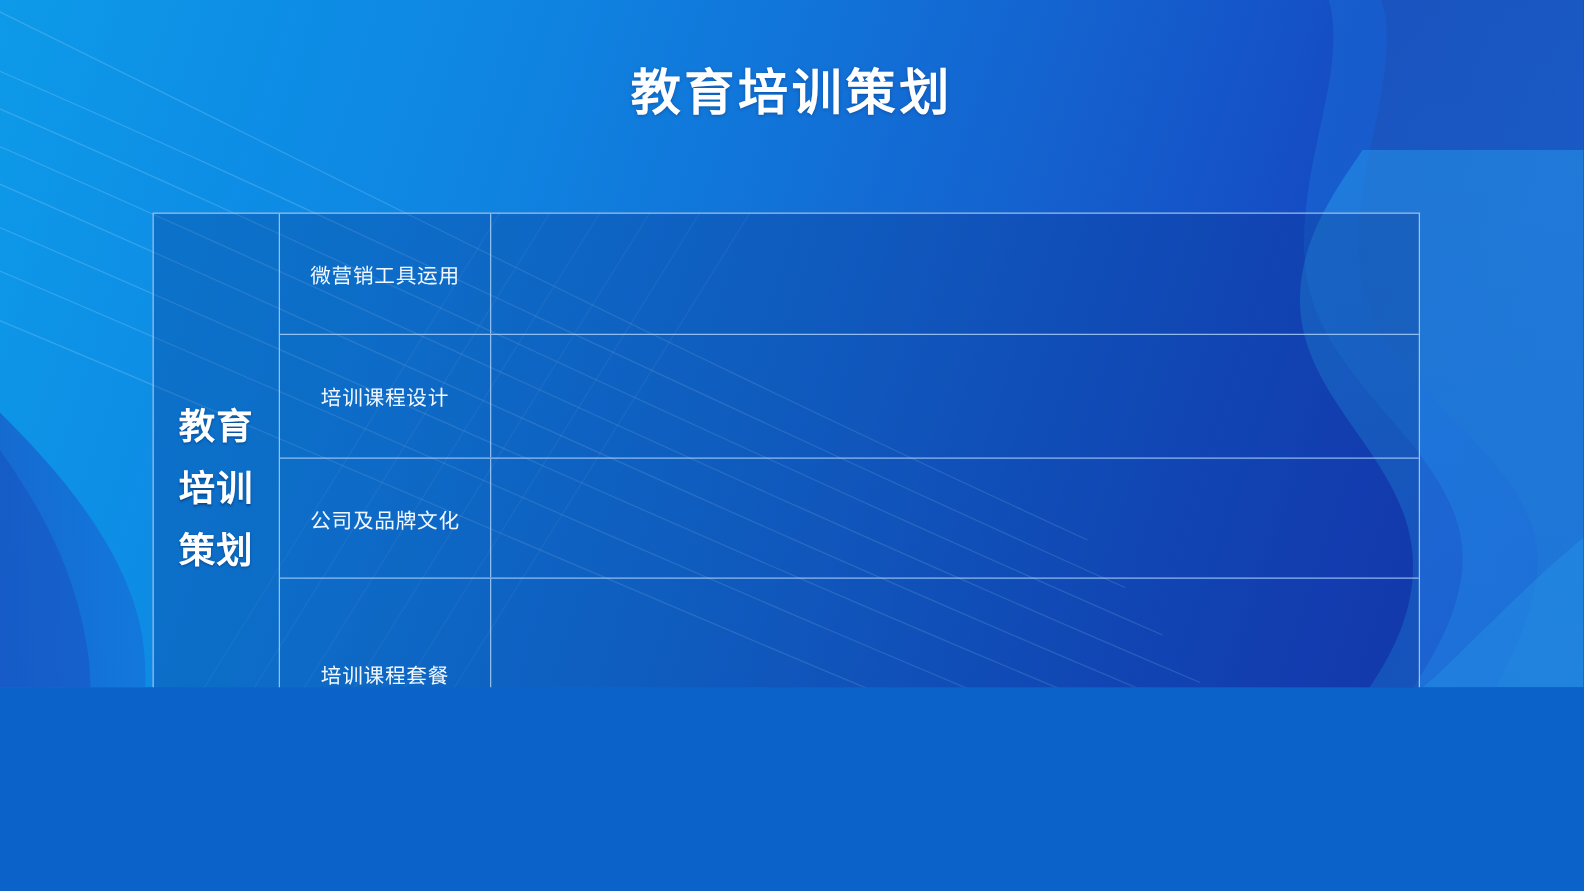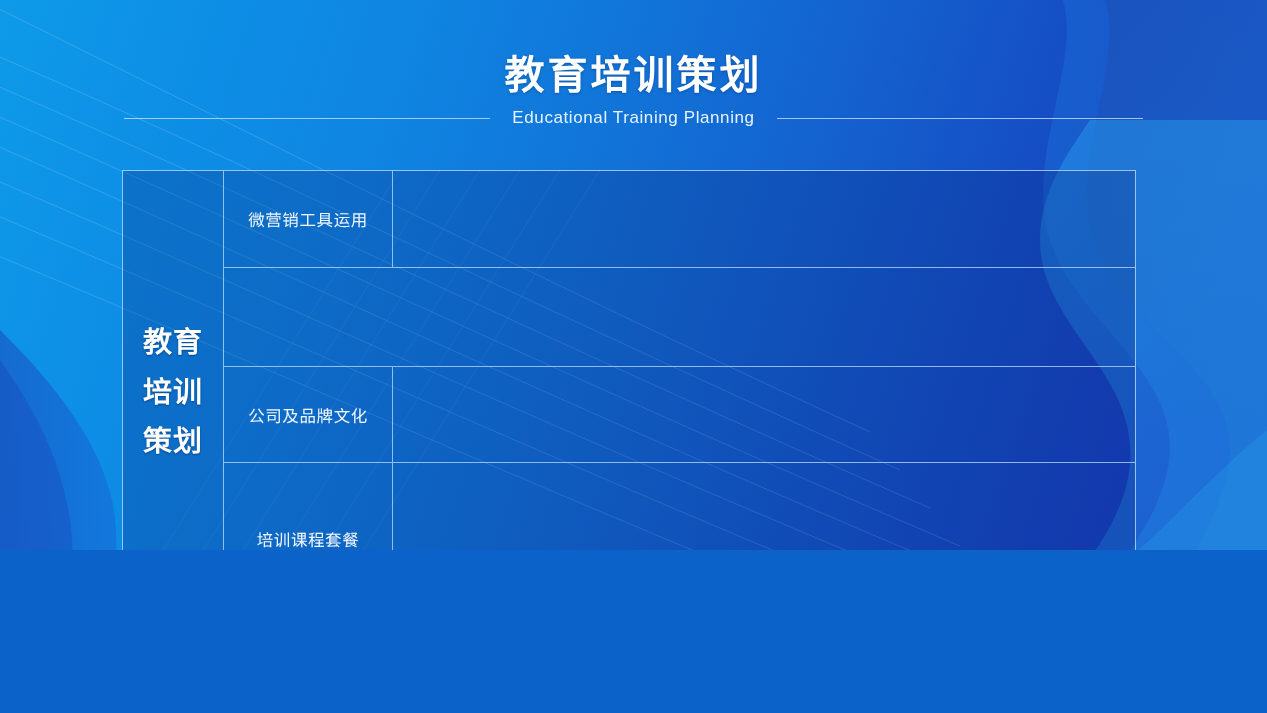--- a/index.html
+++ b/index.html
@@ -229,42 +229,40 @@
         <path d="M200,620 L480,170"></path>
         <path d="M240,620 L520,170"></path>
         <path d="M280,620 L560,170"></path>
         <path d="M320,620 L600,170"></path>
       </g>
     </g>
   </svg>
 
   <div class="header">
     <h1 class="main-title">教育培训策划</h1>
-    <div class="subtitle-row">
-      <span class="sub-rule"></span>
-      <span class="subtitle">Educational Training Planning</span>
-      <span class="sub-rule"></span>
-    </div>
   </div>
 
   <div class="table-wrap">
 
     <div class="col-label">
       <span class="col-label-text">教育培训策划</span>
     </div>
 
     <div class="col-rows">
 
       <div class="row r1">
         <div class="cell-topic">
           <span class="cell-topic-text">微营销工具运用</span>
         </div>
       </div>
 
       <div class="row r2">
+        <div class="cell-topic">
+          <span class="cell-topic-text">培训课程设计</span>
+        </div>
       </div>
 
       <div class="row r3">
         <div class="cell-topic">
           <span class="cell-topic-text">公司及品牌文化</span>
         </div>
       </div>
 
       <div class="row r4">
         <div class="cell-topic">

